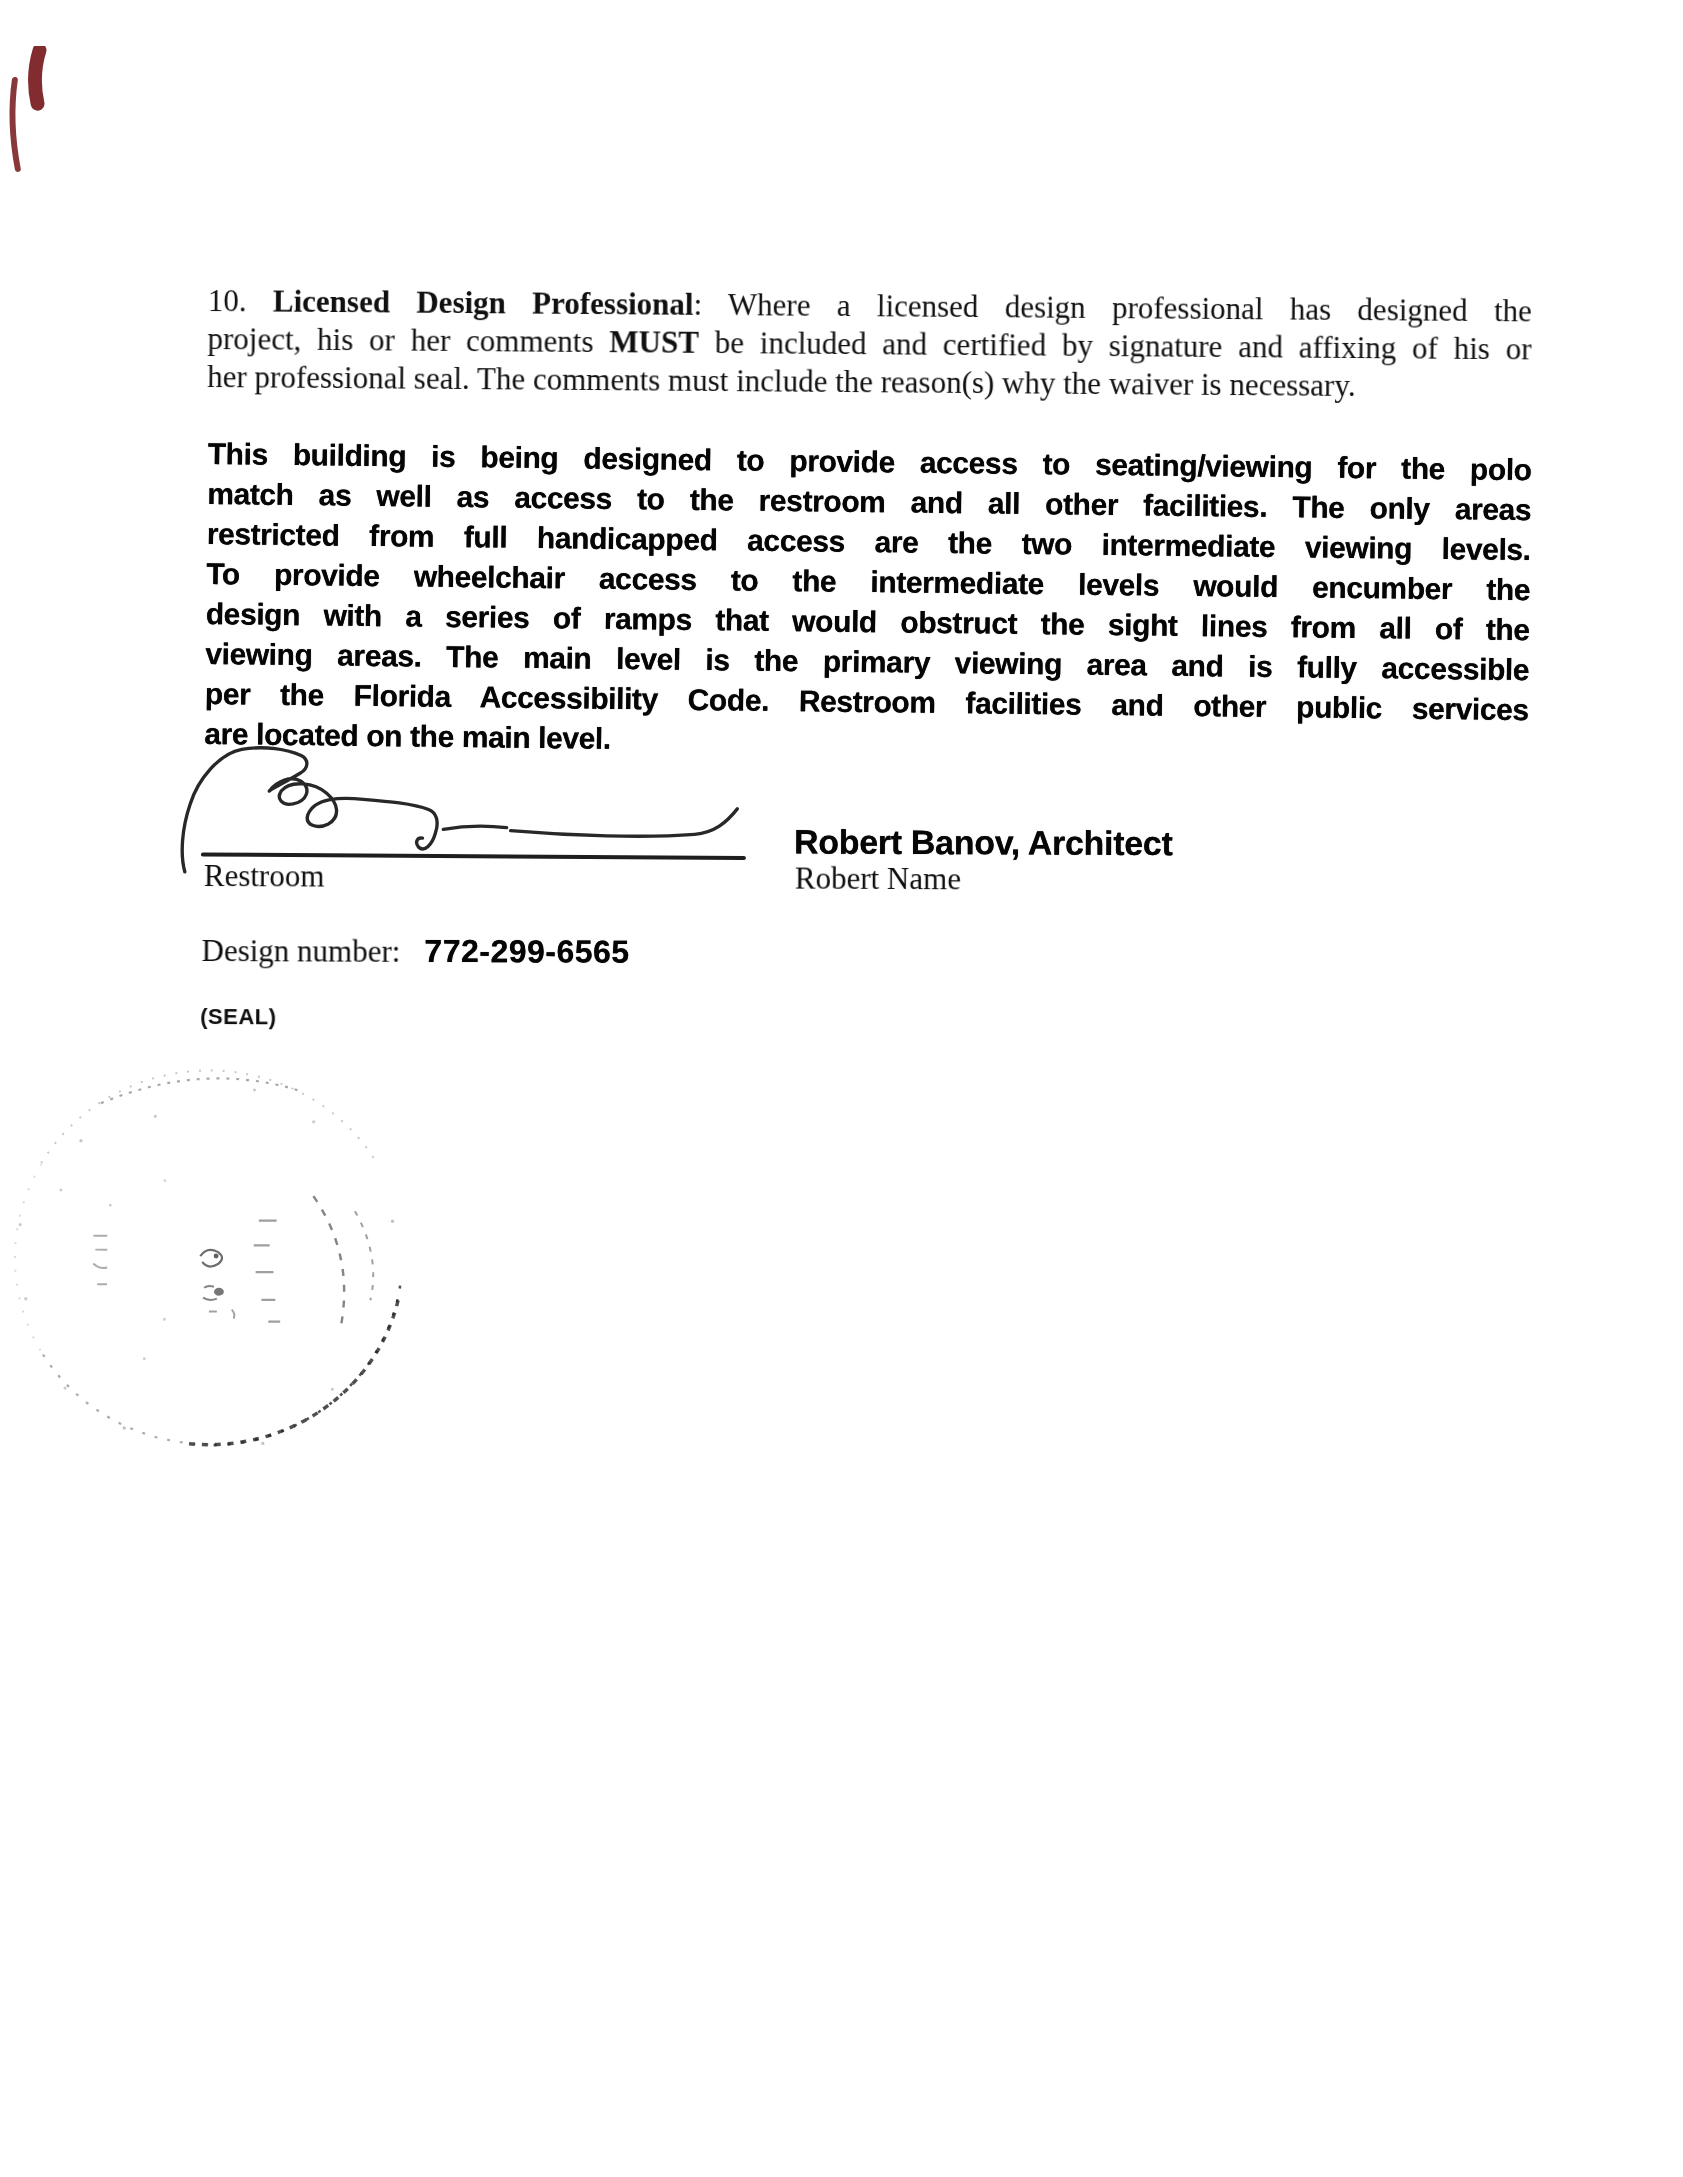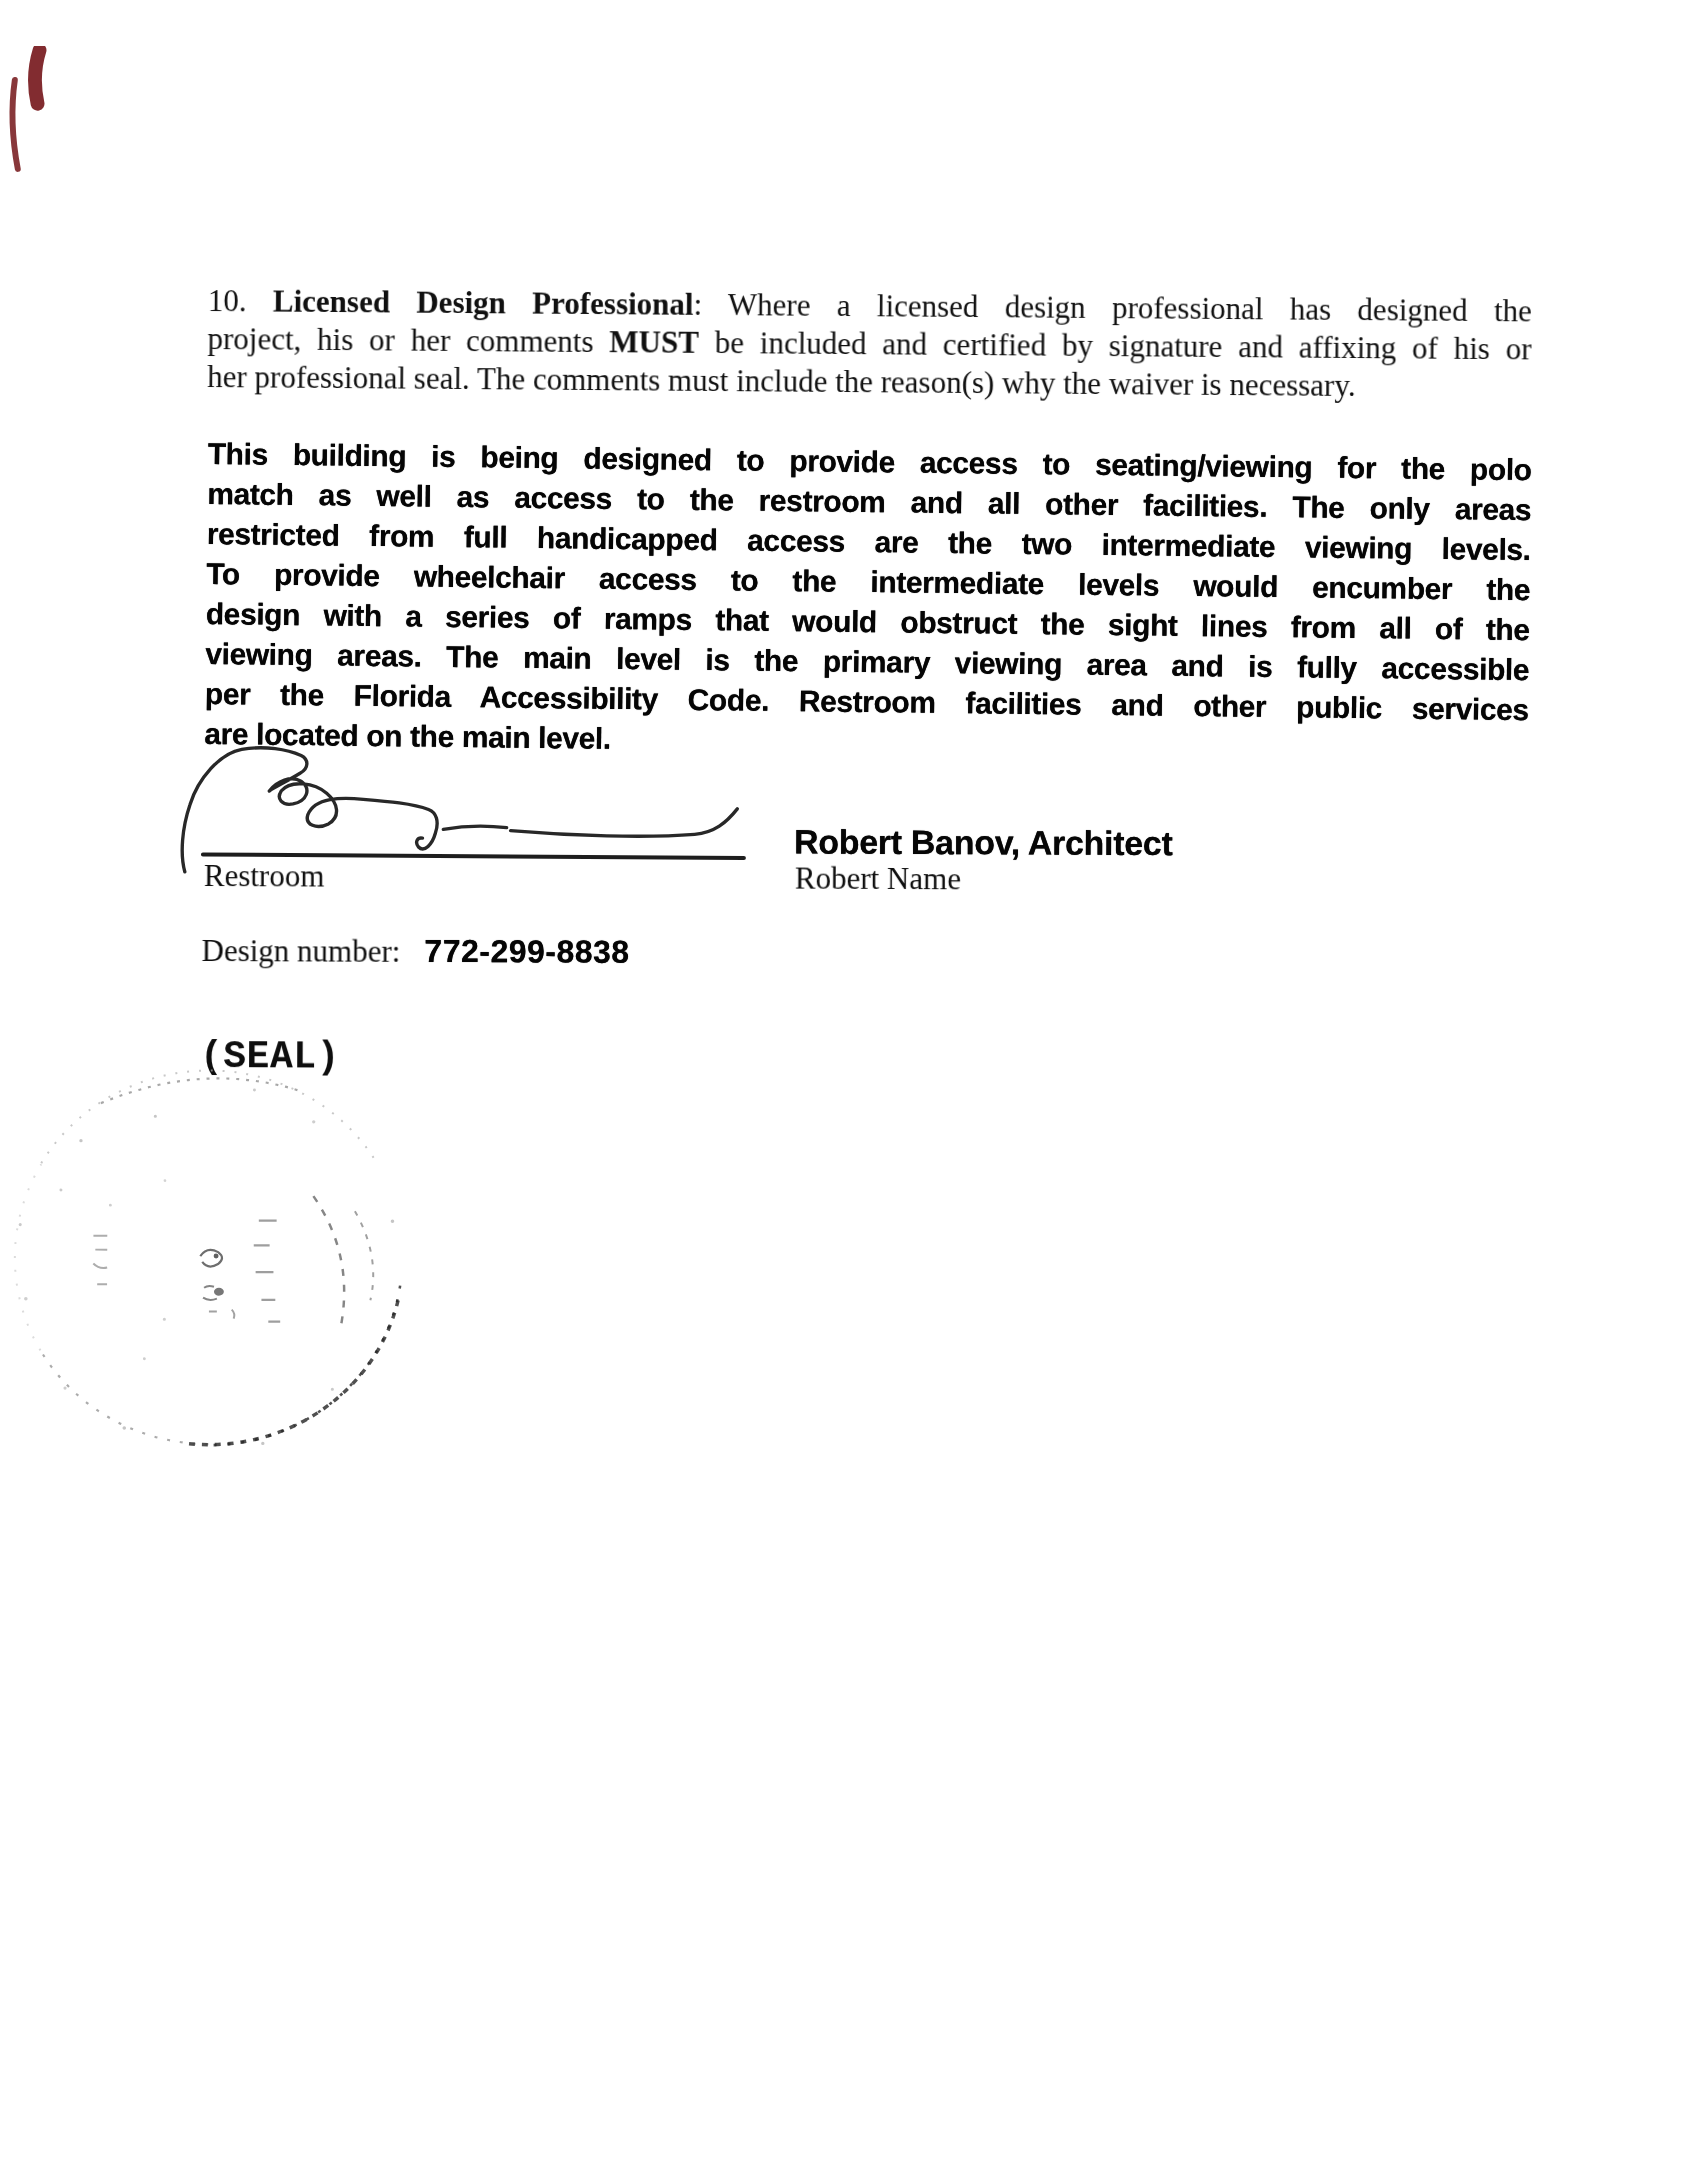--- a/index.html
+++ b/index.html
@@ -38,22 +38,22 @@
     font-family:"Liberation Sans", sans-serif;font-weight:bold;font-size:34px;
     letter-spacing:-0.3px;text-shadow:0 0 0.7px rgba(0,0,0,0.85);color:#060606;}
   .printed-name-label{position:absolute;left:795px;top:812px;font-size:31px;
     font-family:"Liberation Serif", serif;filter:blur(0.3px);}
   .phone-row{position:absolute;left:202px;top:886px;font-size:31px;
     font-family:"Liberation Serif", serif;}
   .phone-row .lbl{filter:blur(0.3px);}
   .phone-row .val{font-family:"Liberation Sans", sans-serif;font-weight:bold;
     font-size:32px;margin-left:24px;letter-spacing:0.5px;color:#050505;
     text-shadow:0 0 0.7px rgba(0,0,0,0.85);}
-  .seal-caption{position:absolute;left:201px;top:989px;font-size:38px;font-weight:bold;
-    font-family:Liberation Mono, monospace;letter-spacing:0.5px;filter:blur(0.2px);}
+  .seal-caption{position:absolute;left:201px;top:958px;font-size:22px;font-weight:bold;
+    font-family:Liberation Sans, sans-serif;letter-spacing:0.5px;filter:blur(0.2px);}
   .seal-svg{position:absolute;left:8px;top:1016px;width:406px;height:398px;}
   .corner-svg{position:absolute;left:0px;top:0px;width:89px;height:149px;}
 </style>
 </head>
 <body>
 
 <div class="page">
 
   <svg class="corner-svg" viewBox="0 0 90 150" aria-hidden="true">
     <path d="M 40,4 C 35,20 34,40 38,58" stroke="#7b2125" stroke-width="14" stroke-linecap="round" fill="none" opacity="0.95"></path>
@@ -89,21 +89,21 @@
         <path d="M 334,89 C 395,94 470,96 520,92 C 540,90 552,80 563,66"></path>
       </g>
     </svg>
 
     <div class="sig-underline"></div>
     <div class="sig-label">Restroom</div>
     <div class="printed-name">Robert Banov, Architect</div>
     <div class="printed-name-label">Robert Name</div>
 
     <div class="phone-row">
-      <span class="lbl">Design number:</span><span class="val">772-299-8838</span>
+      <span class="lbl">Design number:</span><span class="val">772-299-6565</span>
     </div>
 
     <div class="seal-caption">(SEAL)</div>
 
     <svg class="seal-svg" viewBox="0 0 410 402" aria-hidden="true">
 
       <path d="M 35,103 A 196,188 0 0 1 375,103" stroke="#b0b0b0" stroke-width="2" fill="none" stroke-dasharray="2 10" opacity="0.7"></path>
       <path d="M 95,42 Q 200,-2 300,30" stroke="#919191" stroke-width="2.2" fill="none" stroke-dasharray="3 7" opacity="0.8"></path>
       <path d="M 35,292 A 196,188 0 0 1 35,104" stroke="#bdbdbd" stroke-width="2" fill="none" stroke-dasharray="2 12" opacity="0.55"></path>
       <path d="M 205,386 A 196,188 0 0 1 35,292" stroke="#8f8f8f" stroke-width="2.2" fill="none" stroke-dasharray="3 10" opacity="0.75"></path>

